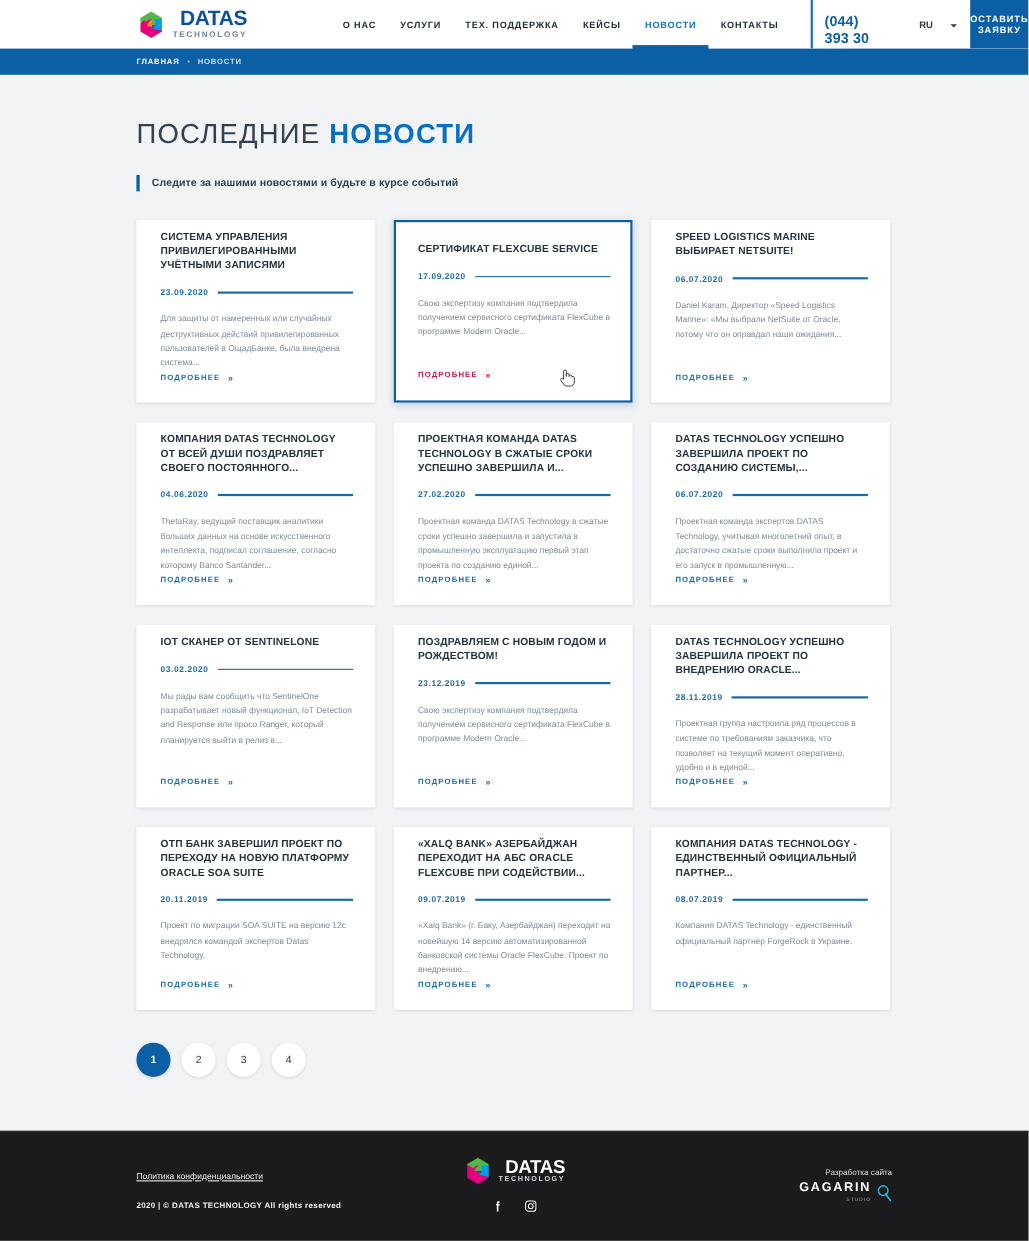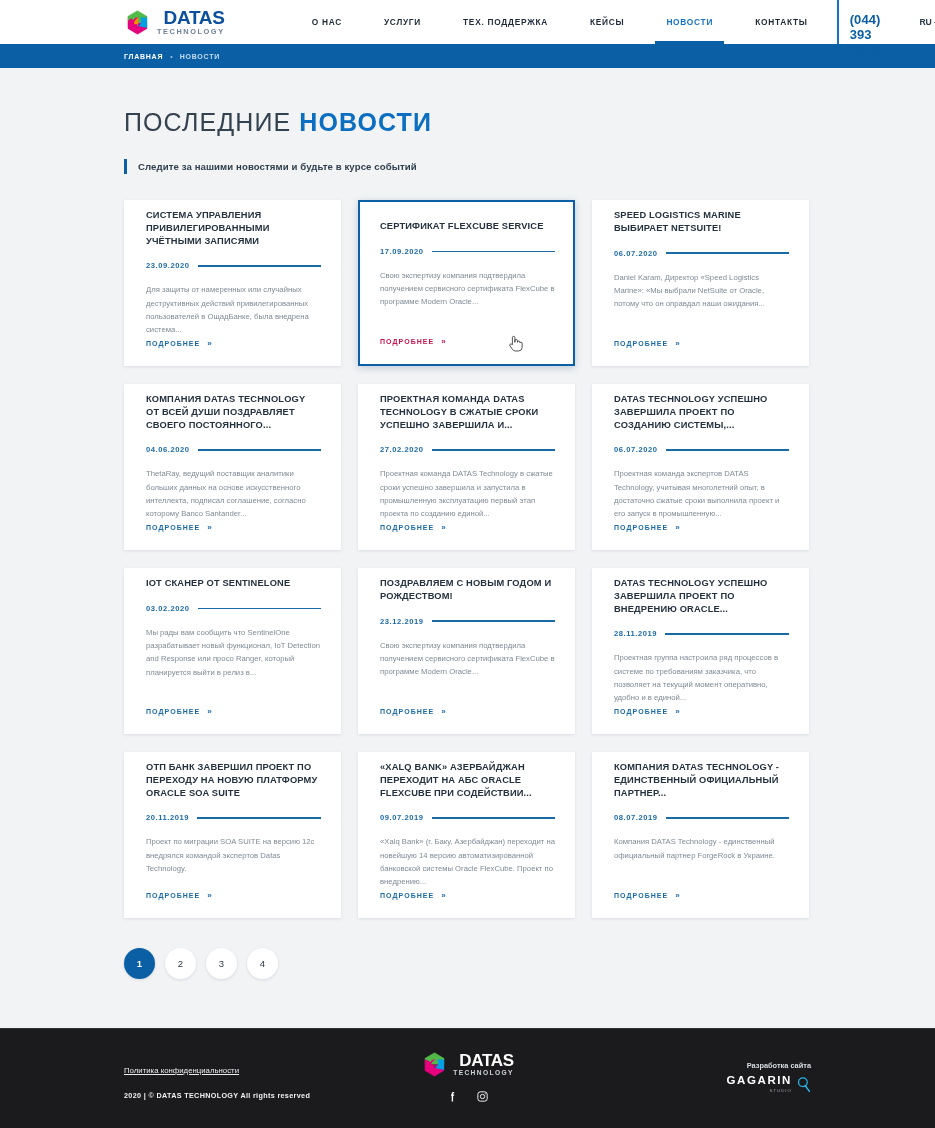--- a/index.html
+++ b/index.html
@@ -33,21 +33,20 @@
   }
   .logo-sub {
     font-size: 7.4px; font-weight: 700; letter-spacing: 1.55px;
     color: #6f8196; margin-top: 1px;
   }
 
   .nav {
     display: flex;
     align-items: stretch;
     margin-left: 76px;
-    gap: 20px;
   }
   .nav-item {
     display: flex; align-items: center;
     padding: 0 11px;
     font-size: 8.3px; font-weight: 700; letter-spacing: 0.75px;
     color: #1d2a36; text-transform: uppercase;
     white-space: nowrap; cursor: pointer;
     position: relative;
   }
   .nav-item.active { color: #1573c4; }
@@ -65,21 +64,21 @@
   .phone-label {
     font-size: 6.4px; font-weight: 700; letter-spacing: 0.7px;
     color: #7b8b9c; text-transform: uppercase;
   }
   .phone-number {
     font-size: 13px; font-weight: 700; letter-spacing: 0.1px;
     color: #0b5fa5; margin-top: 13px;
   }
 
   .lang {
-    display: flex; align-items: center; gap: 2px;
+    display: flex; align-items: center; gap: 16px;
     margin-left: 34px;
     font-size: 8.6px; font-weight: 700; color: #2a3a49;
     cursor: pointer;
   }
   .caret {
     width: 0; height: 0; border-left: 3px solid transparent;
     border-right: 3px solid transparent; border-top: 3px solid #2a3a49;
     margin-top: 2px;
   }
 
@@ -225,21 +224,21 @@
   .footer-logo .logo-sub { color: #cfd5db; font-size: 6.6px; letter-spacing: 1.4px; }
   .socials { display: flex; gap: 17px; }
   .soc-icon {
     width: 13px; height: 13px; color: #ffffff; cursor: pointer;
     display: flex; align-items: center; justify-content: center;
   }
   .footer-right {
     position: absolute; right: 124px; top: 32px;
     display: flex; flex-direction: column; align-items: flex-end; gap: 5px;
   }
-  .dev-label { font-size: 7.4px; color: #d9dee3; font-weight: bold; }
+  .dev-label { font-size: 7.4px; color: #d9dee3; }
   .gagarin { display: flex; align-items: flex-end; gap: 4px; cursor: pointer; }
   .gagarin-name {
     font-size: 11.5px; font-weight: 700; letter-spacing: 1.6px; color: #ffffff;
     line-height: 1;
   }
   .gagarin-sub {
     font-size: 4.4px; letter-spacing: 1px; color: #9aa3ab;
     text-align: right; margin-top: 1px;
   }
 </style>

